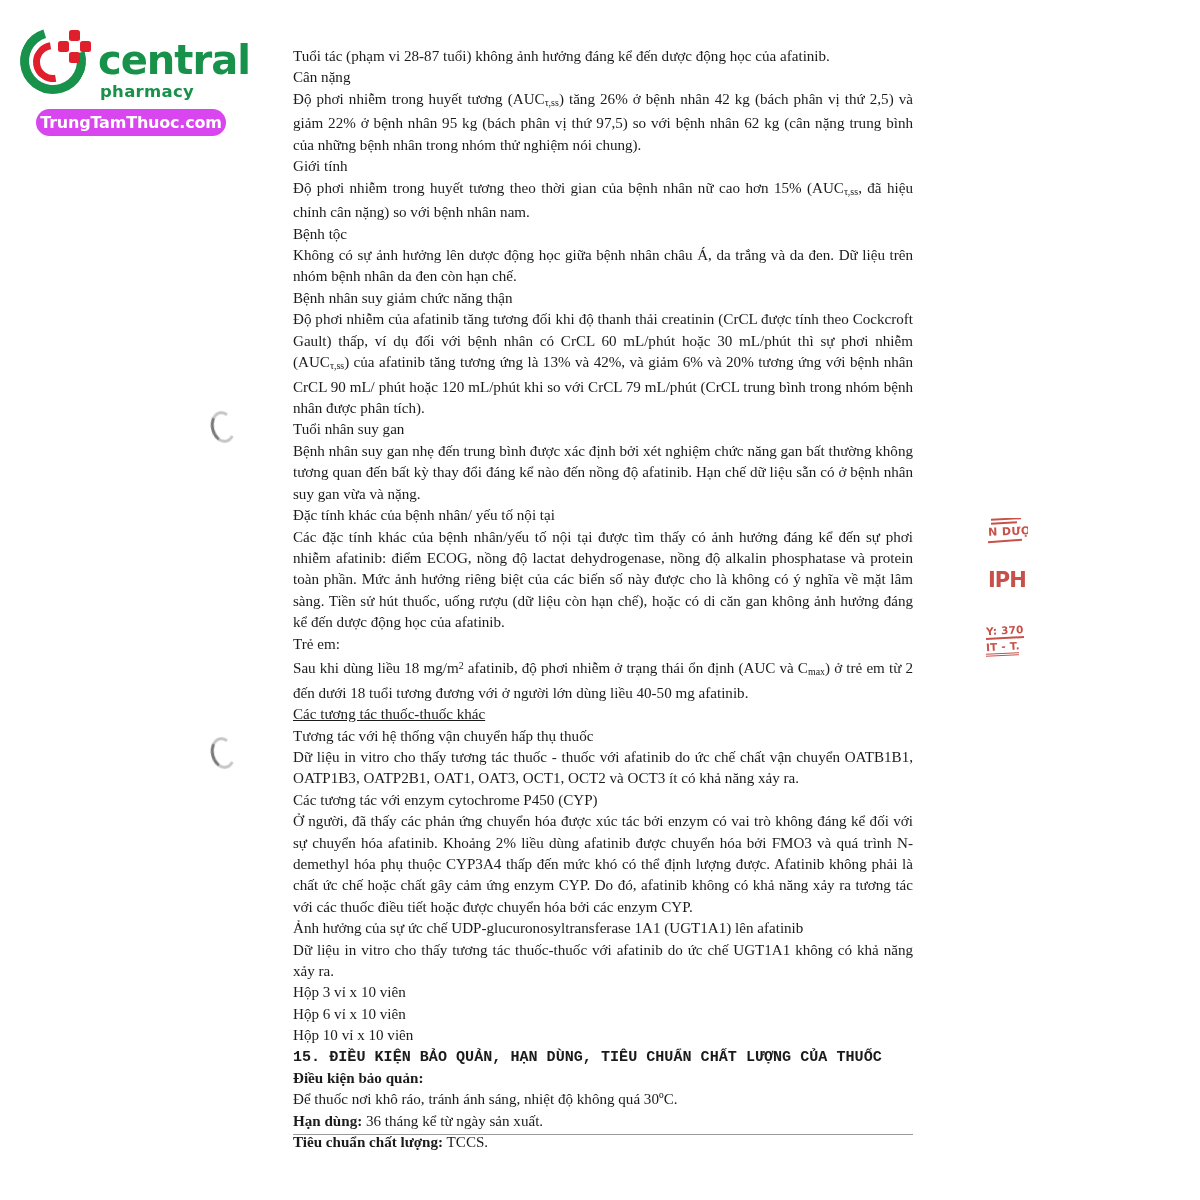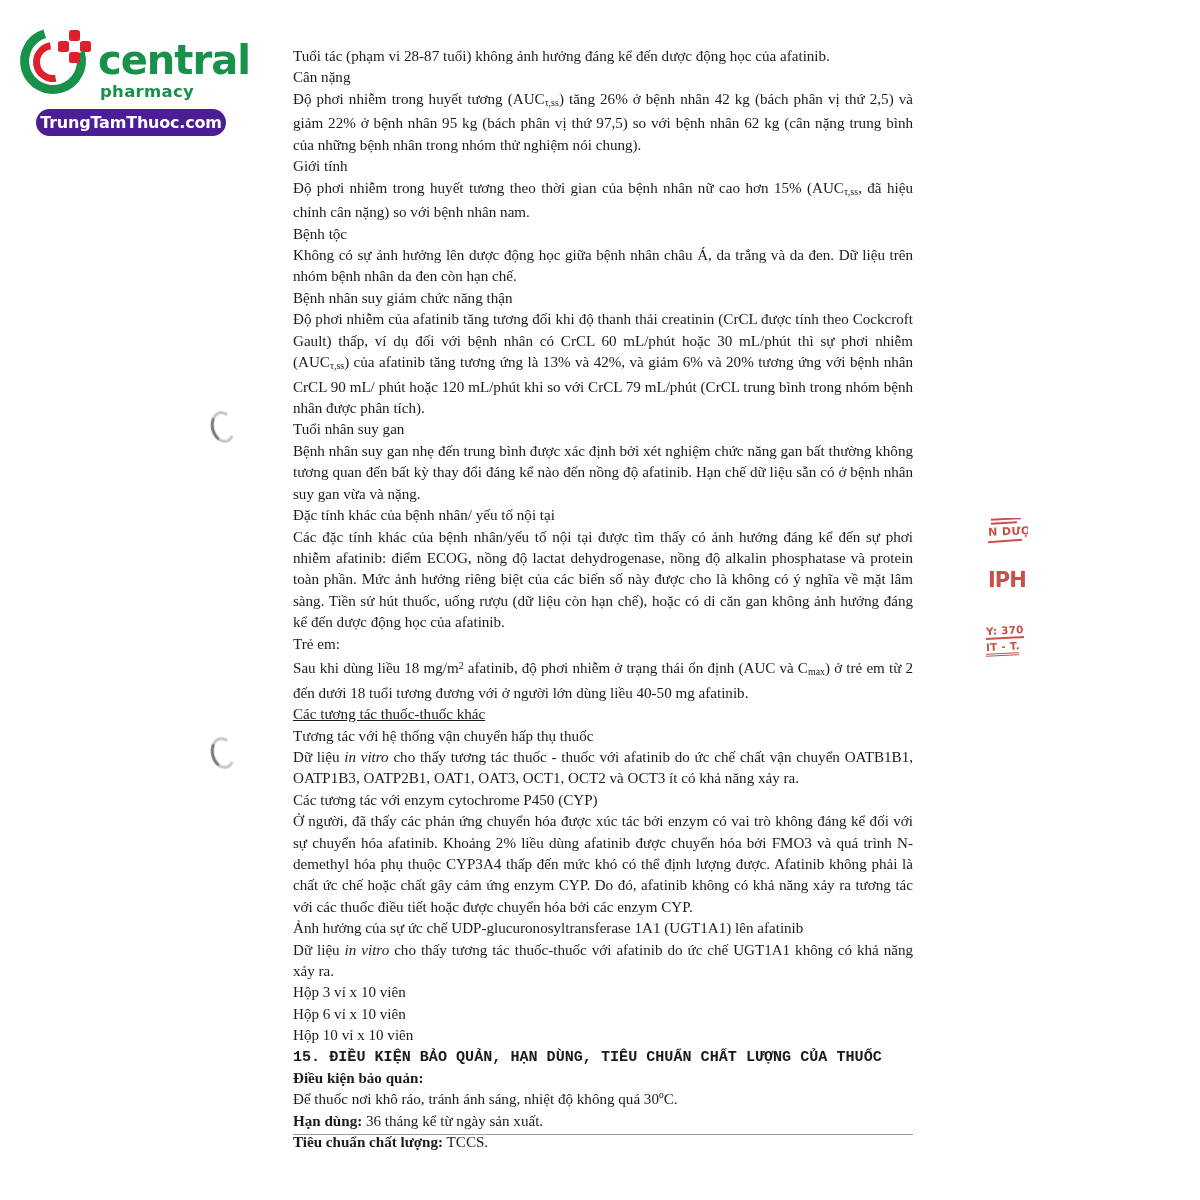--- a/index.html
+++ b/index.html
@@ -91,21 +91,21 @@
     letter-spacing: 0.3px;
     display: block;
     margin-top: 4px;
     margin-left: 2px;
   }
   #logo-url {
     margin-top: 9px;
     margin-left: 18px;
     width: 190px;
     height: 27px;
-    background: #4c1d95;
+    background: #d946ef;
     border-radius: 14px;
     display: flex;
     align-items: center;
     justify-content: center;
   }
   #logo-url span {
     font-family: "DejaVu Sans", sans-serif;
     font-size: 16px;
     font-weight: 700;
     color: #ffffff;
@@ -120,21 +120,21 @@
     width: 620px;
     font-size: 15.1px;
     line-height: 21.4px;
     text-align: justify;
     text-justify: inter-word;
   }
   #doc-column p { margin: 0; }
 
   .para { text-align: justify; }
   .para:last-child { text-align: left; }
-  .ital { font-style: italic; }
+  .ital { }
   .ital-head { }
   .bold { font-weight: bold; }
   .underline { text-decoration: underline; }
   .num-head {
     font-weight: bold;
     margin-top: 2px;
   }
   .num-head-15 {
     font-weight: bold;
     text-align: justify;

